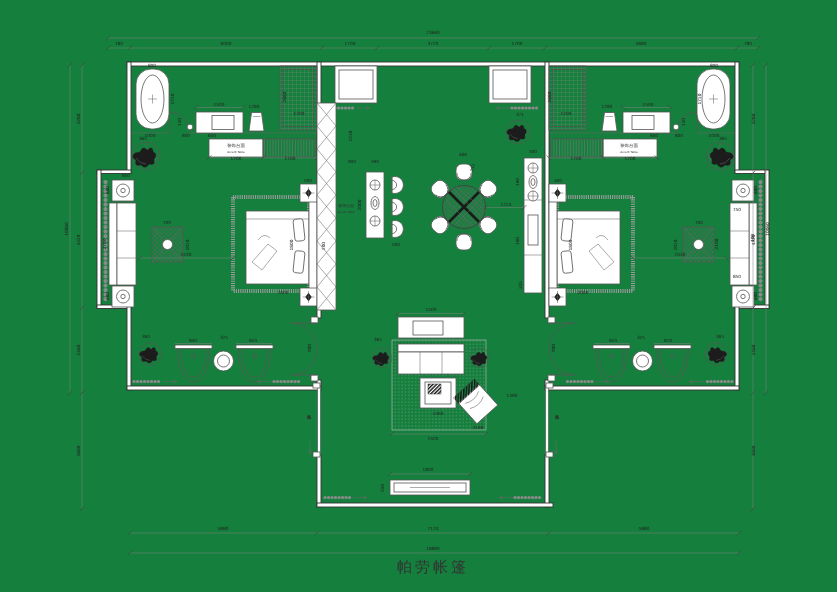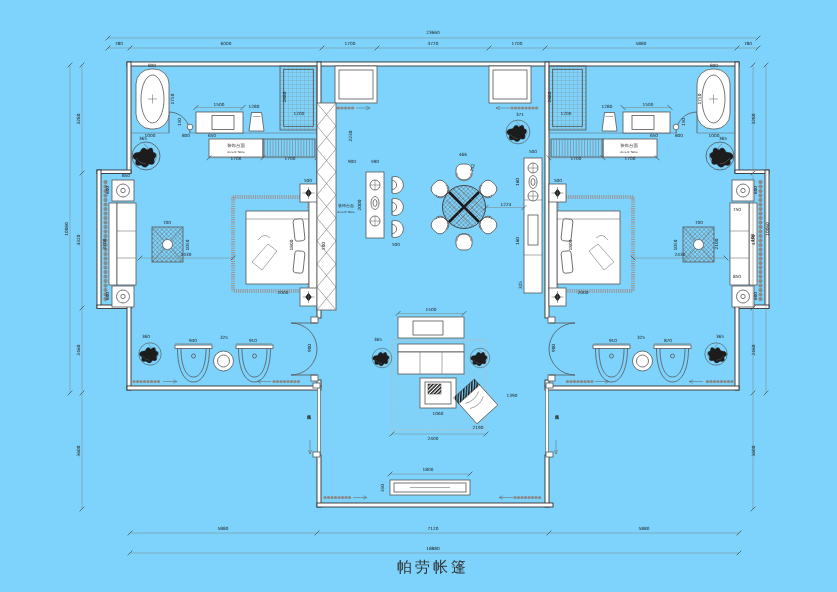--- a/index.html
+++ b/index.html
@@ -1,16 +1,16 @@
 <!DOCTYPE html>
 <html><head>
 <meta charset="utf-8">
 <style>
   html,body{margin:0;padding:0;background:#fff;}
-  #canvas{position:relative;width:837px;height:592px;background:#7dd3fc;overflow:hidden;}
+  #canvas{position:relative;width:837px;height:592px;background:#15803d;overflow:hidden;}
   svg{display:block;}
   .wall{fill:#ffffff;stroke:#333333;stroke-width:.9;}
   .f{fill:#ffffff;stroke:#555555;stroke-width:.8;}
   .s{fill:none;stroke:#555555;stroke-width:.8;}
   .thin{fill:none;stroke:#666666;stroke-width:.55;}
   .dim{fill:none;stroke:#808080;stroke-width:.5;}
   .sl{stroke:#444444;stroke-width:.7;}
   .coil{stroke:#8a8a8a;stroke-width:4.2;stroke-dasharray:.1 4.4;stroke-linecap:round;fill:none;}
   .coilthin{stroke:#8a8a8a;stroke-width:3.2;stroke-dasharray:.1 3.4;stroke-linecap:round;fill:none;}
   .rug{fill:none;stroke:#9a9a9a;stroke-width:4;stroke-dasharray:1.1 1.1;}

